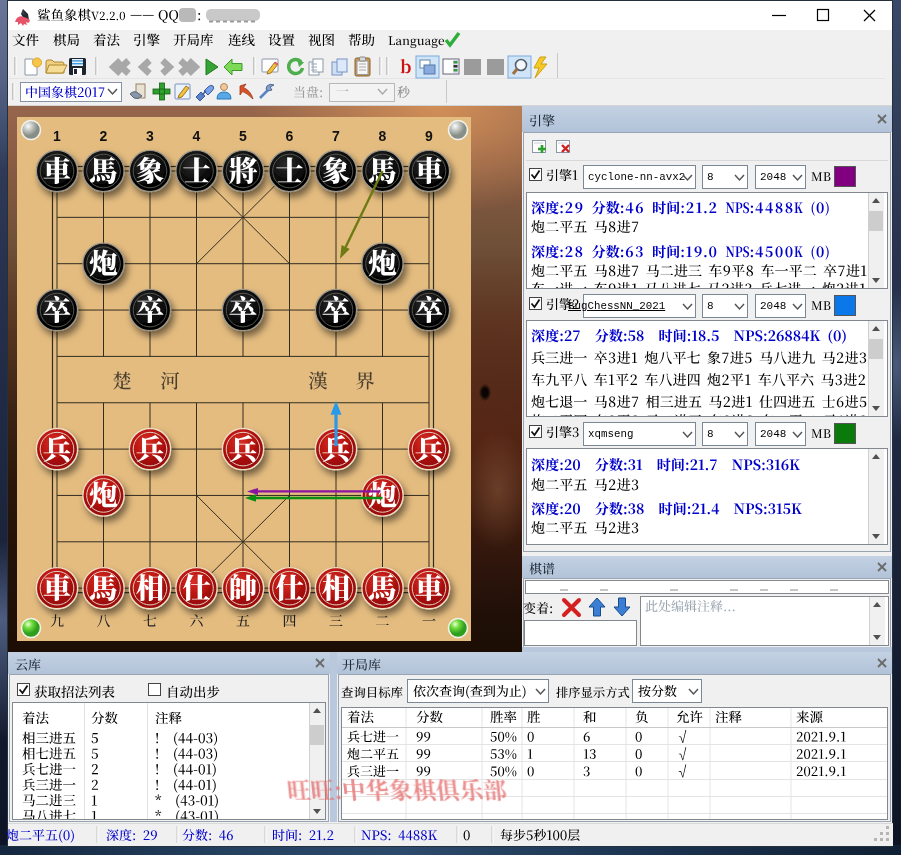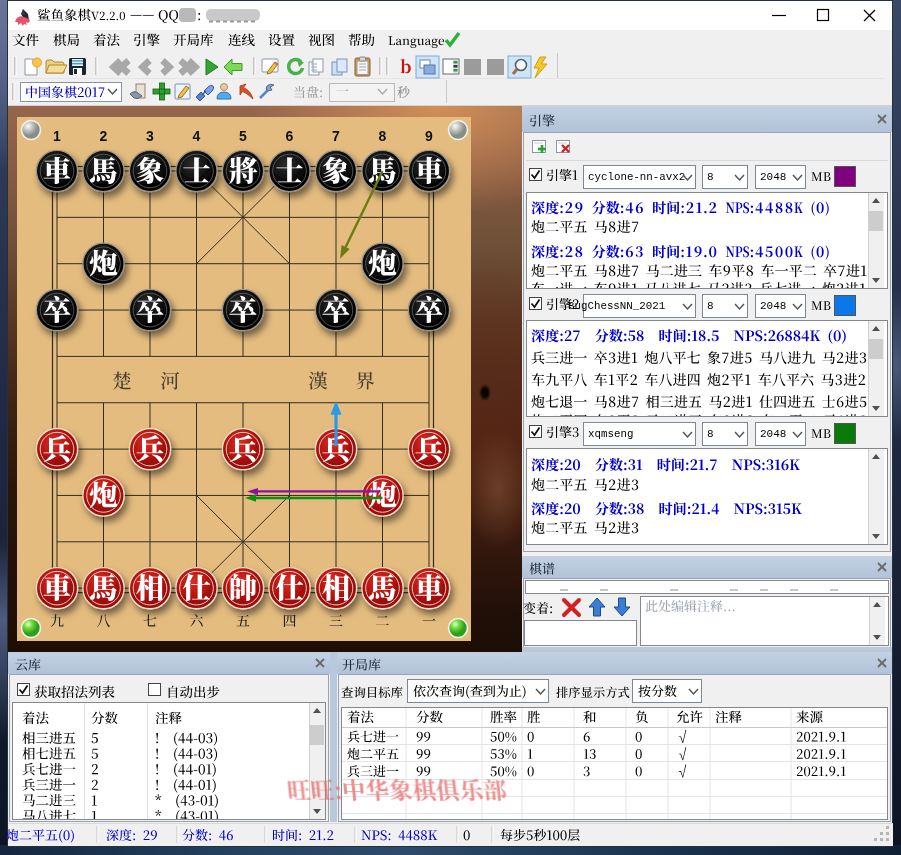--- a/index.html
+++ b/index.html
@@ -27,21 +27,21 @@
 <div style="position:absolute;left:702px;top:165px;width:46px;height:24px;background:#fff;border:1px solid #7a8794;box-sizing:border-box;"></div>
 <div style="position:absolute;left:707px;top:170.5px;font:11px 'Liberation Mono',monospace;color:#000;white-space:pre;">8</div>
 <div style="position:absolute;left:755px;top:165px;width:51px;height:24px;background:#fff;border:1px solid #7a8794;box-sizing:border-box;"></div>
 <div style="position:absolute;left:760px;top:170.5px;font:11px 'Liberation Mono',monospace;color:#000;white-space:pre;">2048</div>
 <div style="position:absolute;left:834px;top:166px;width:22px;height:21px;background:#800080;border:1px solid #555;box-sizing:border-box;"></div>
 <div style="position:absolute;left:526px;top:192px;width:362px;height:97px;background:#fff;border:1px solid #828790;box-sizing:border-box;"></div>
 <div style="position:absolute;left:868px;top:193px;width:16px;height:95px;background:#f0f0f0;border-left:1px solid #d0d0d0;box-sizing:border-box;"></div>
 <div style="position:absolute;left:869px;top:211px;width:14px;height:20px;background:#cdcdcd;"></div>
 <div style="position:absolute;left:529px;top:297px;width:13px;height:13px;background:#fff;border:1px solid #444;box-sizing:border-box;"></div>
 <div style="position:absolute;left:583px;top:294px;width:113px;height:24px;background:#fff;border:1px solid #7a8794;box-sizing:border-box;"></div>
-<div style="position:absolute;left:568px;top:299.6px;font:10.8px 'Liberation Mono',monospace;color:#000;white-space:pre;">BugChessNN_2021</div>
+<div style="position:absolute;left:568px;top:299.6px;font:10.8px 'Liberation Mono',monospace;color:#000;white-space:pre;text-decoration:underline;">BugChessNN_2021</div>
 <div style="position:absolute;left:702px;top:294px;width:46px;height:24px;background:#fff;border:1px solid #7a8794;box-sizing:border-box;"></div>
 <div style="position:absolute;left:707px;top:299.5px;font:11px 'Liberation Mono',monospace;color:#000;white-space:pre;">8</div>
 <div style="position:absolute;left:755px;top:294px;width:51px;height:24px;background:#fff;border:1px solid #7a8794;box-sizing:border-box;"></div>
 <div style="position:absolute;left:760px;top:299.5px;font:11px 'Liberation Mono',monospace;color:#000;white-space:pre;">2048</div>
 <div style="position:absolute;left:834px;top:295px;width:22px;height:21px;background:#0a78e8;border:1px solid #555;box-sizing:border-box;"></div>
 <div style="position:absolute;left:526px;top:320px;width:362px;height:97px;background:#fff;border:1px solid #828790;box-sizing:border-box;"></div>
 <div style="position:absolute;left:868px;top:321px;width:16px;height:95px;background:#f0f0f0;border-left:1px solid #d0d0d0;box-sizing:border-box;"></div>
 <div style="position:absolute;left:869px;top:339px;width:14px;height:20px;background:#cdcdcd;"></div>
 <div style="position:absolute;left:529px;top:425px;width:13px;height:13px;background:#fff;border:1px solid #444;box-sizing:border-box;"></div>
 <div style="position:absolute;left:583px;top:422px;width:113px;height:24px;background:#fff;border:1px solid #7a8794;box-sizing:border-box;"></div>

